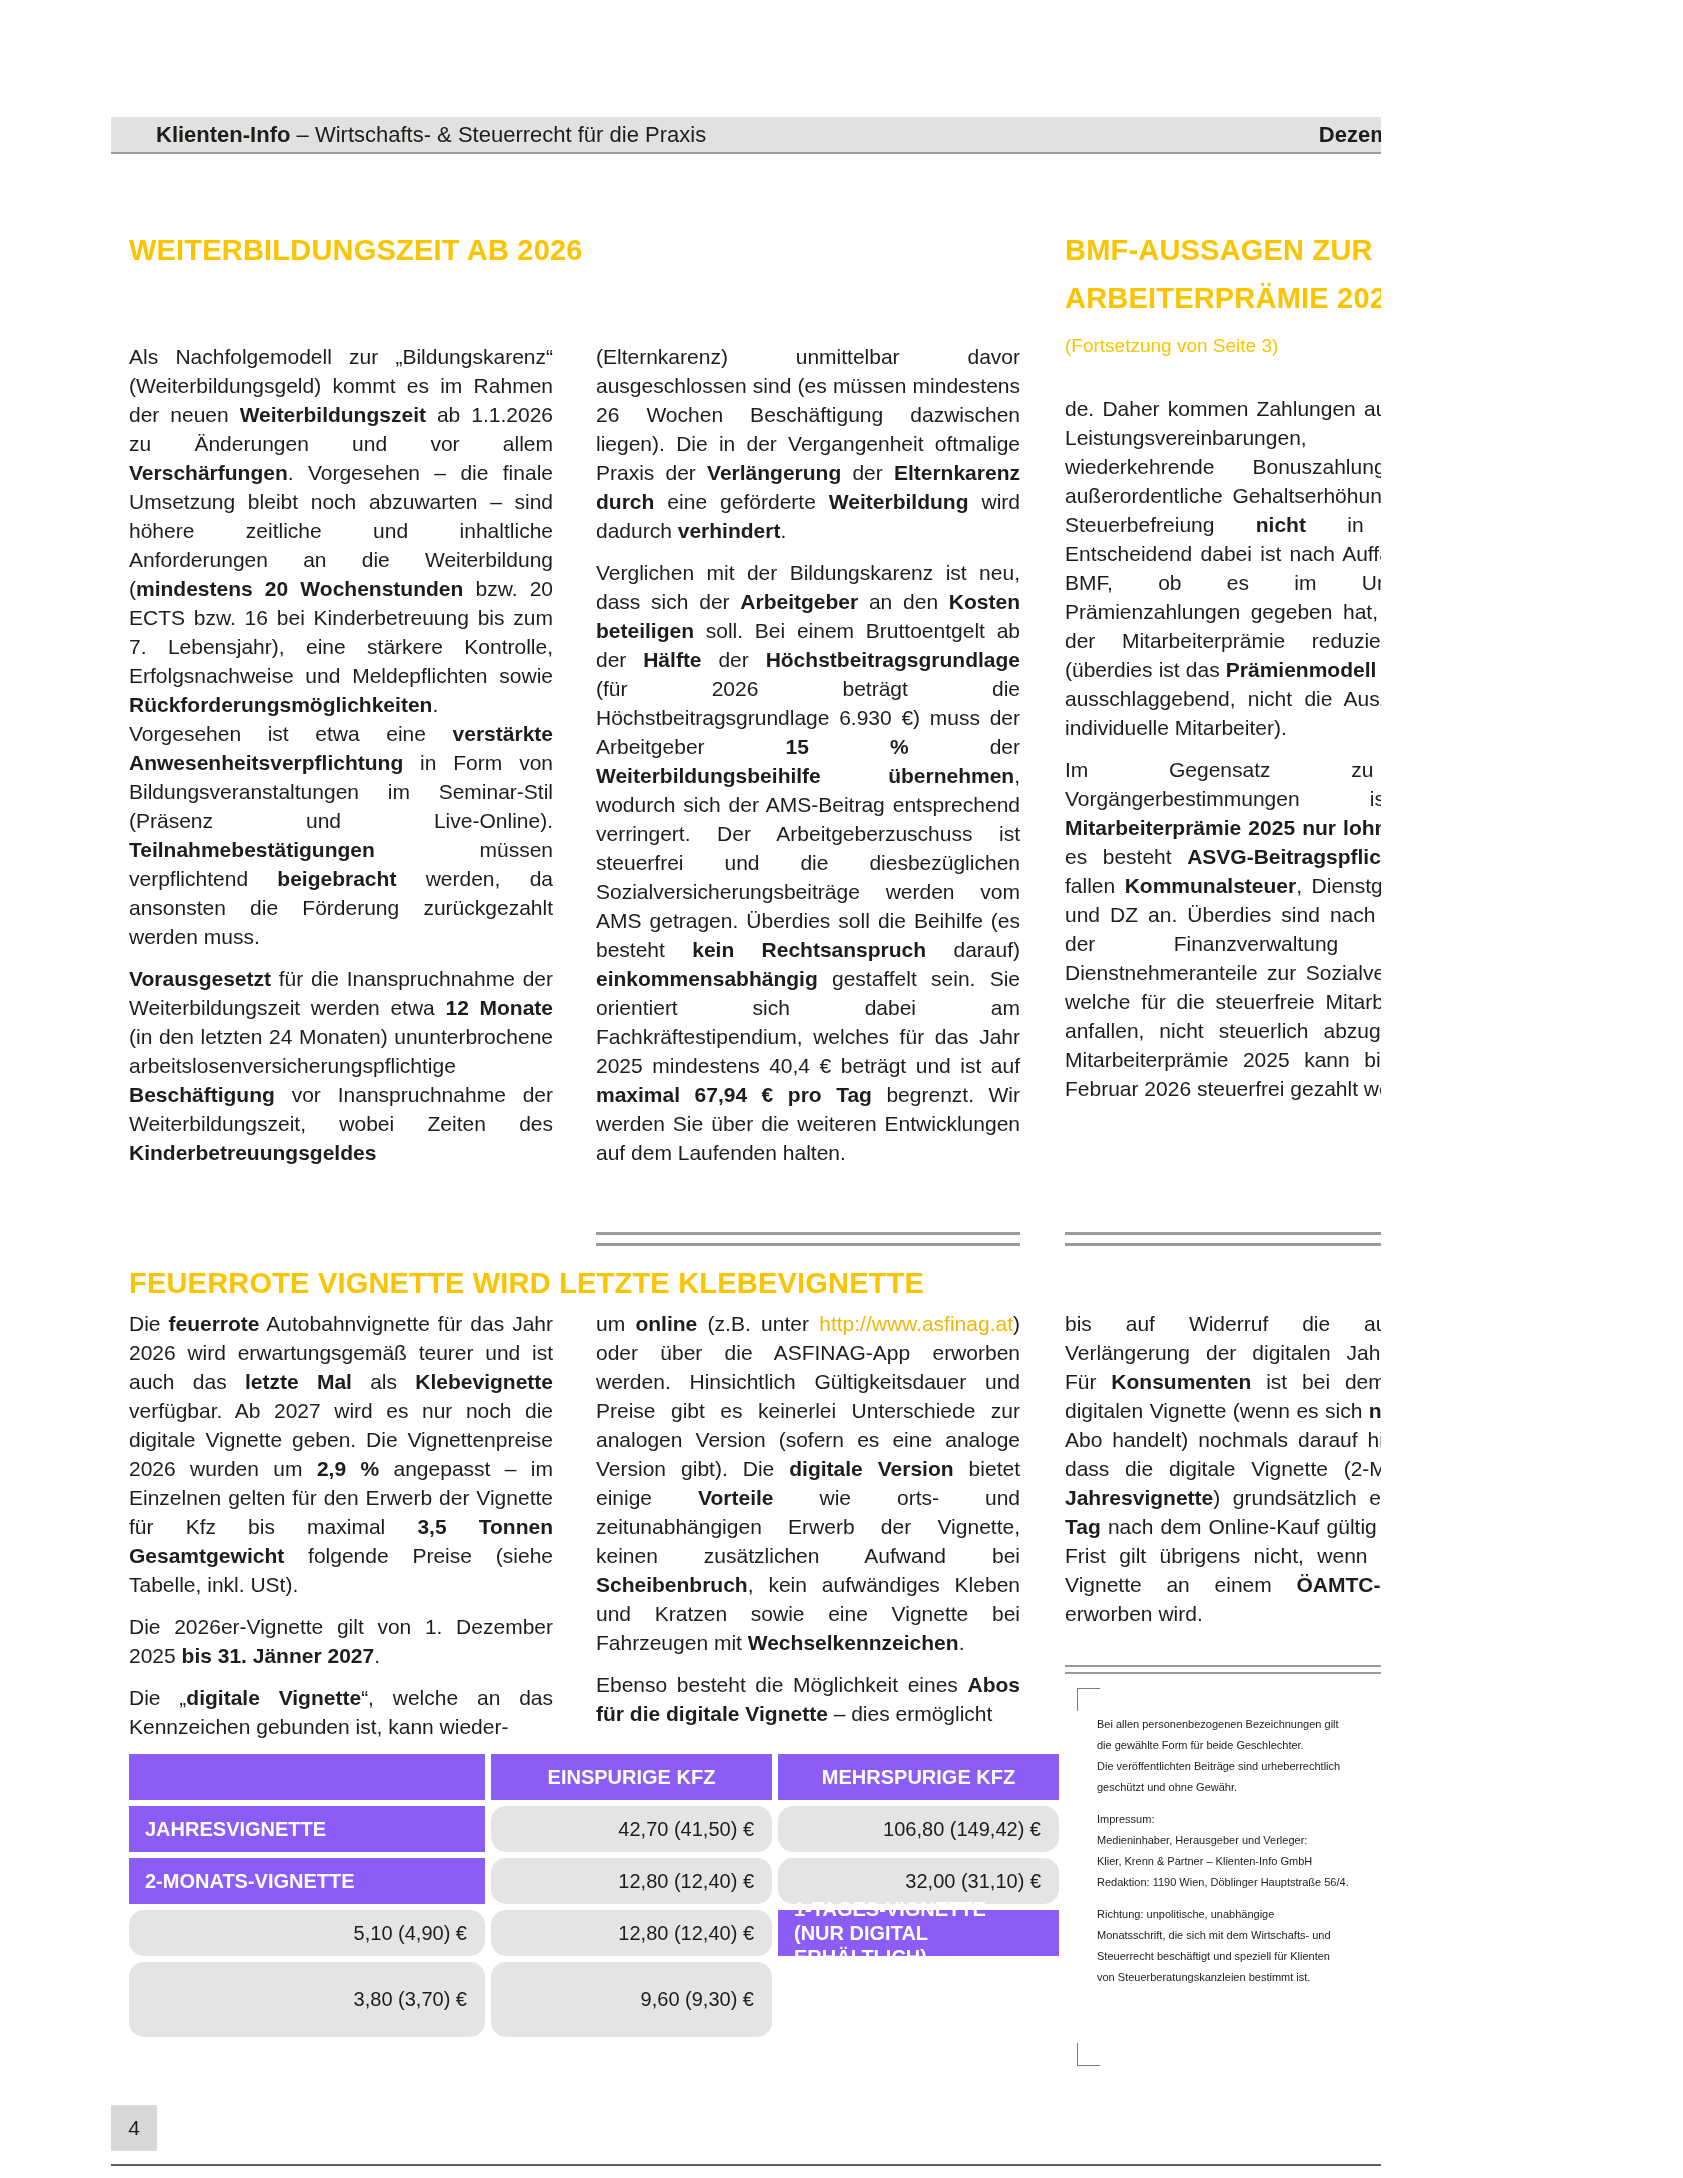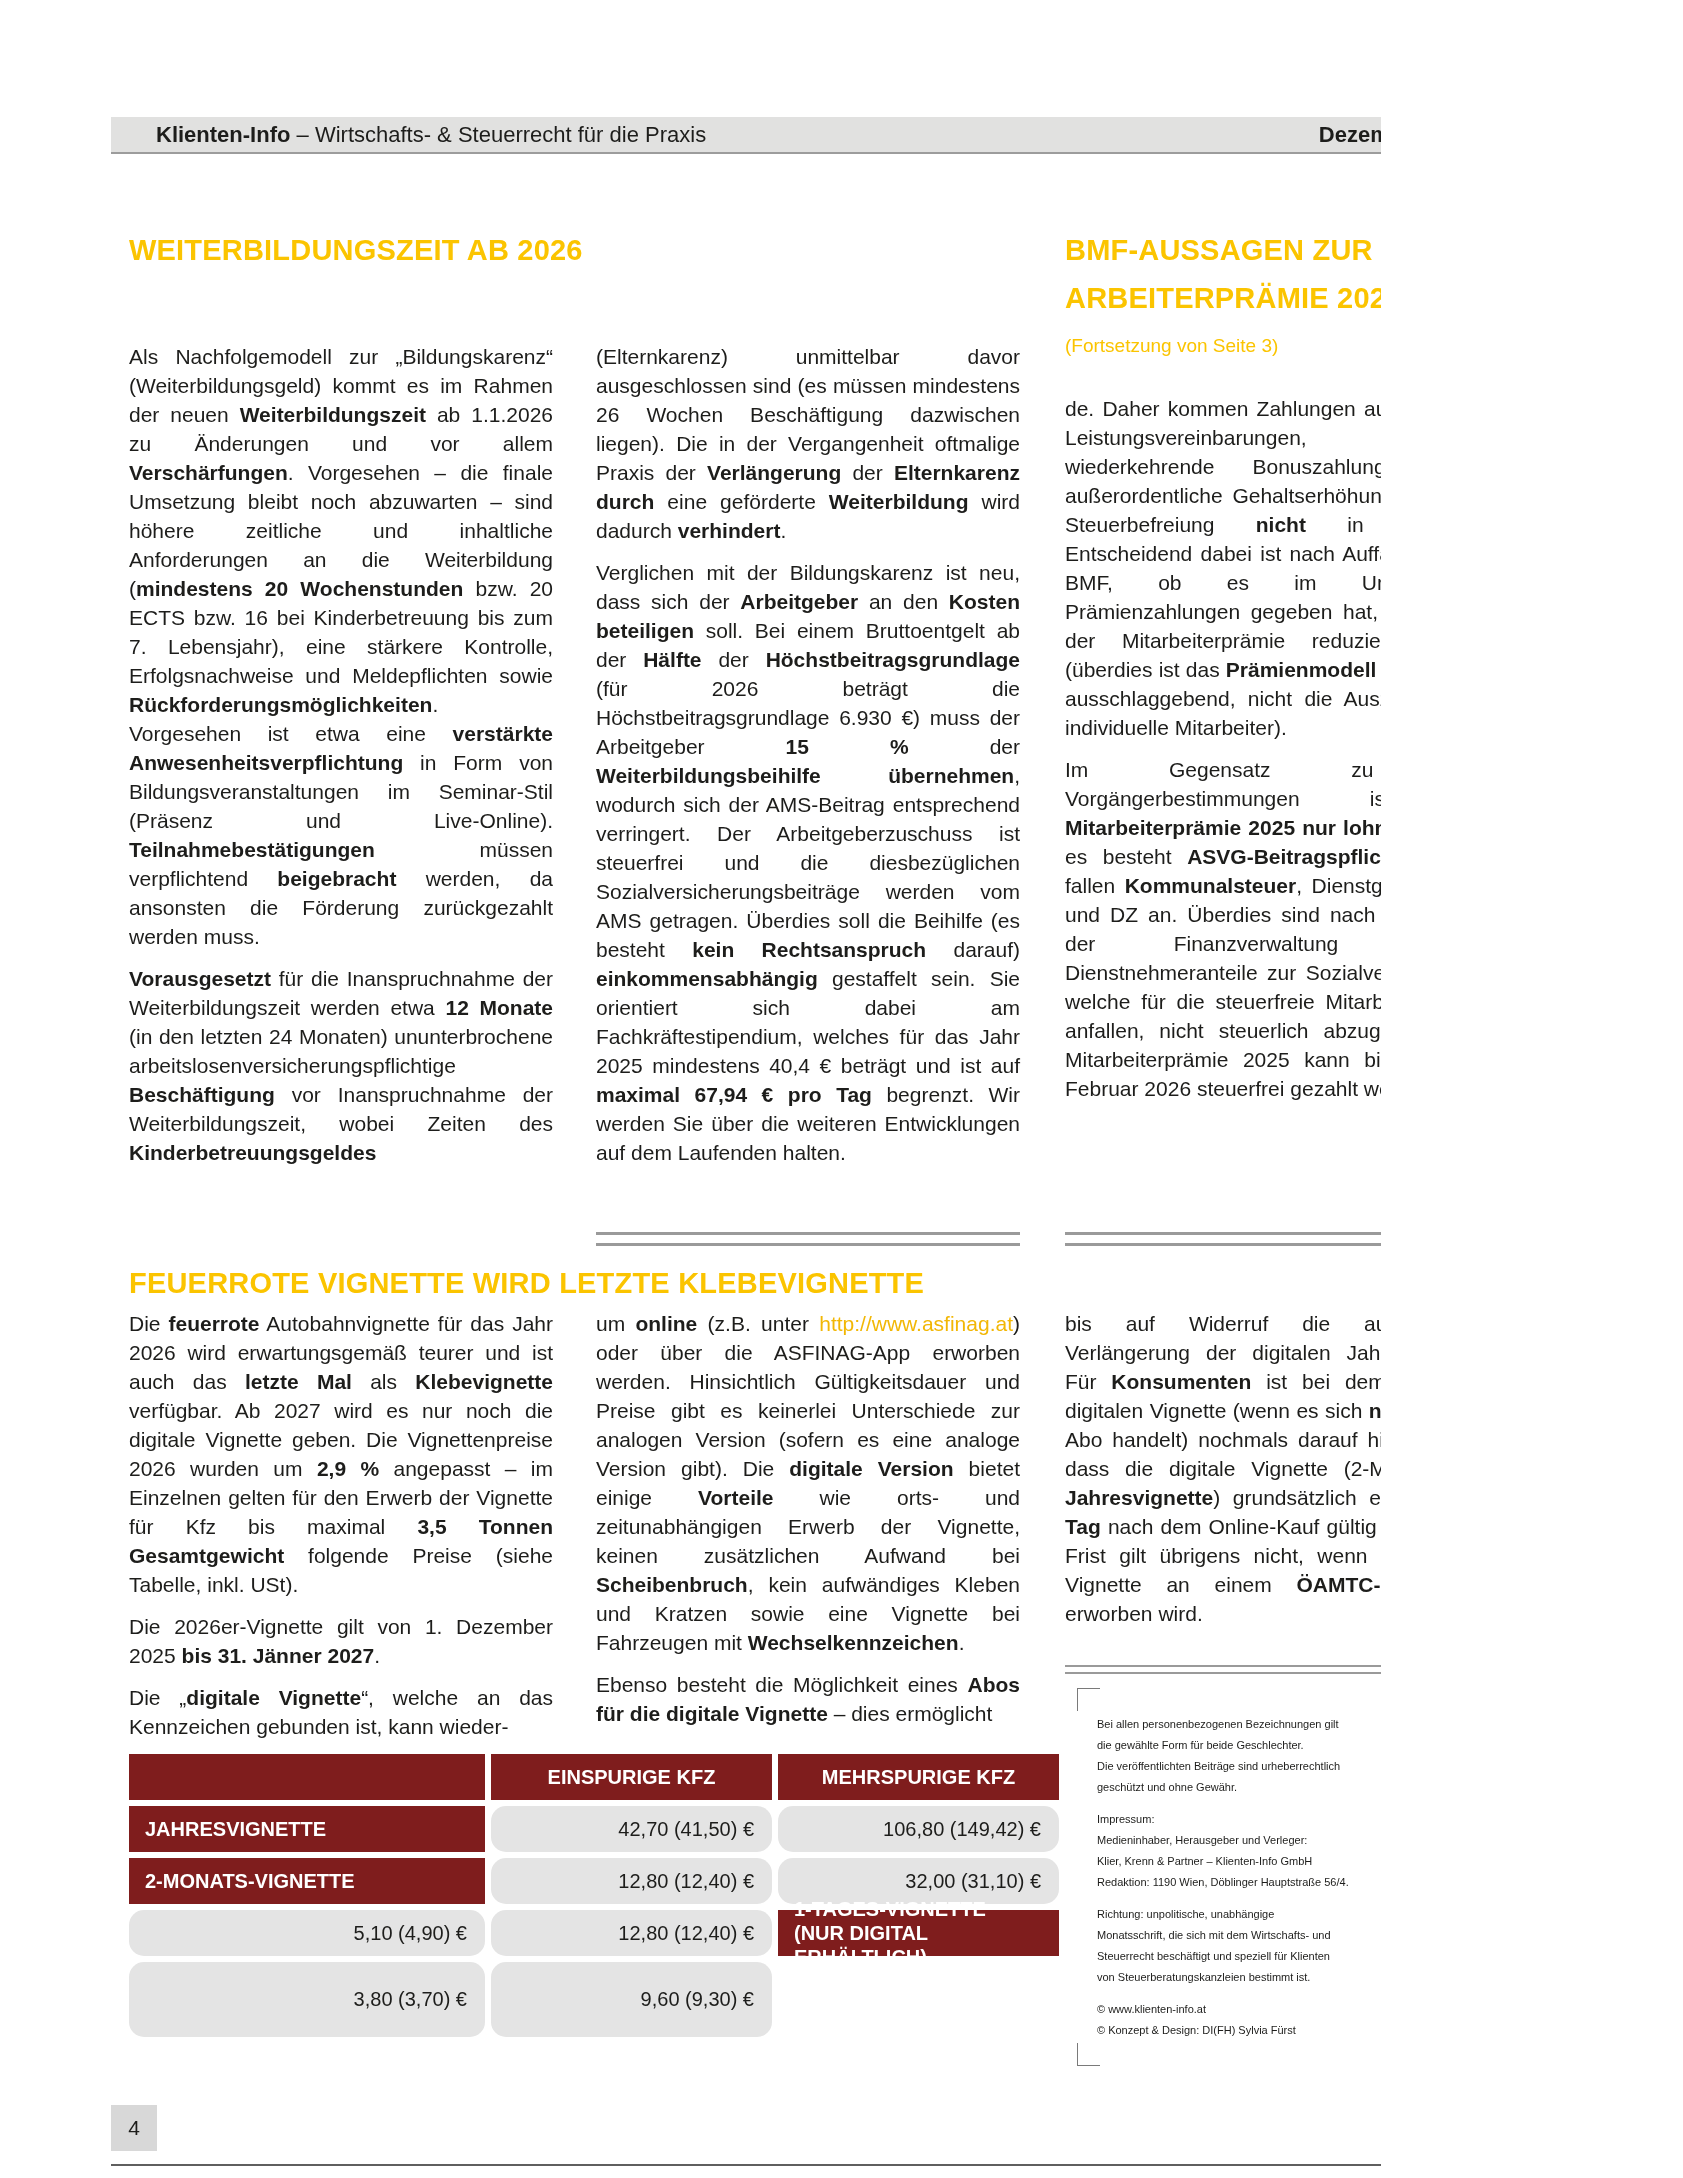--- a/index.html
+++ b/index.html
@@ -39,21 +39,21 @@
     border-top:3px solid #9a9a9a;border-bottom:3px solid #9a9a9a;
   }
   .end-rule.thin{height:5px;border-top-width:2px;border-bottom-width:2px;}
   
   .price-table{
     position:absolute;left:129px;top:1754px;width:931px;
     display:grid;grid-template-columns:356px 281px 281px;
     grid-template-rows:46px 46px 46px 46px 75px;gap:6px;
   }
   .cell{display:flex;align-items:center;box-sizing:border-box;font-size:20px;}
-  .cell.dark{background:#7f1d1d;color:#ffffff;font-weight:bold;}
+  .cell.dark{background:#8b5cf6;color:#ffffff;font-weight:bold;}
   .cell.head{justify-content:center;text-align:center;}
   .cell.label{padding-left:16px;white-space:pre-line;line-height:24px;}
   .cell.value{background:#e4e4e4;justify-content:flex-end;padding-right:18px;color:#1d1d1b;border-radius:15px;}
   
   .imprint-box{position:absolute;left:1077px;top:1688px;width:404px;height:378px;}
   .corner{position:absolute;width:22px;height:22px;}
   .corner.tl{left:0;top:0;border-left:1px solid #7a7a7a;border-top:1px solid #7a7a7a;}
   .corner.tr{right:0;top:0;border-right:1px solid #7a7a7a;border-top:1px solid #7a7a7a;}
   .corner.bl{left:0;bottom:0;border-left:1px solid #7a7a7a;border-bottom:1px solid #7a7a7a;}
   .corner.br{right:0;bottom:0;border-right:1px solid #7a7a7a;border-bottom:1px solid #7a7a7a;}
@@ -146,22 +146,20 @@
 Die veröffentlichten Beiträge sind urheberrechtlich
 geschützt und ohne Gewähr.</p>
       <p class="imp">Impressum:
 Medieninhaber, Herausgeber und Verleger:
 Klier, Krenn &amp; Partner – Klienten-Info GmbH
 Redaktion: 1190 Wien, Döblinger Hauptstraße 56/4.</p>
       <p class="imp">Richtung: unpolitische, unabhängige
 Monatsschrift, die sich mit dem Wirtschafts- und
 Steuerrecht beschäftigt und speziell für Klienten
 von Steuerberatungskanzleien bestimmt ist.</p>
-      <p class="imp">© www.klienten-info.at
-© Konzept &amp; Design:  DI(FH) Sylvia Fürst</p>
     </div>
   </div>
 
   <div class="page-number">4</div>
   <div class="bottom-rule"></div>
 
 </div>
 
 
 </body></html>

